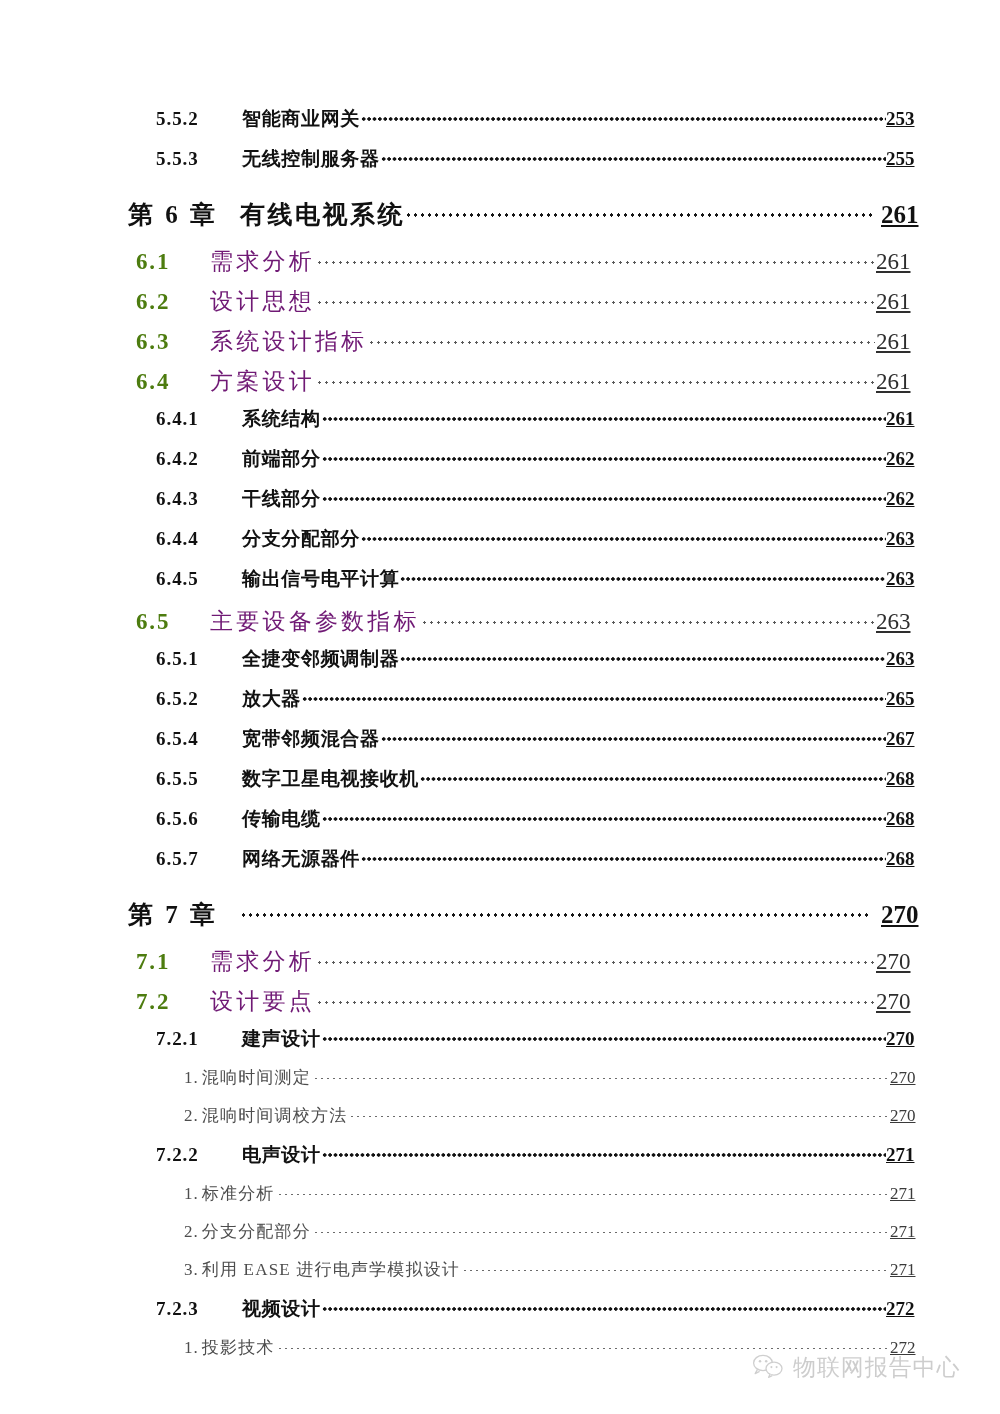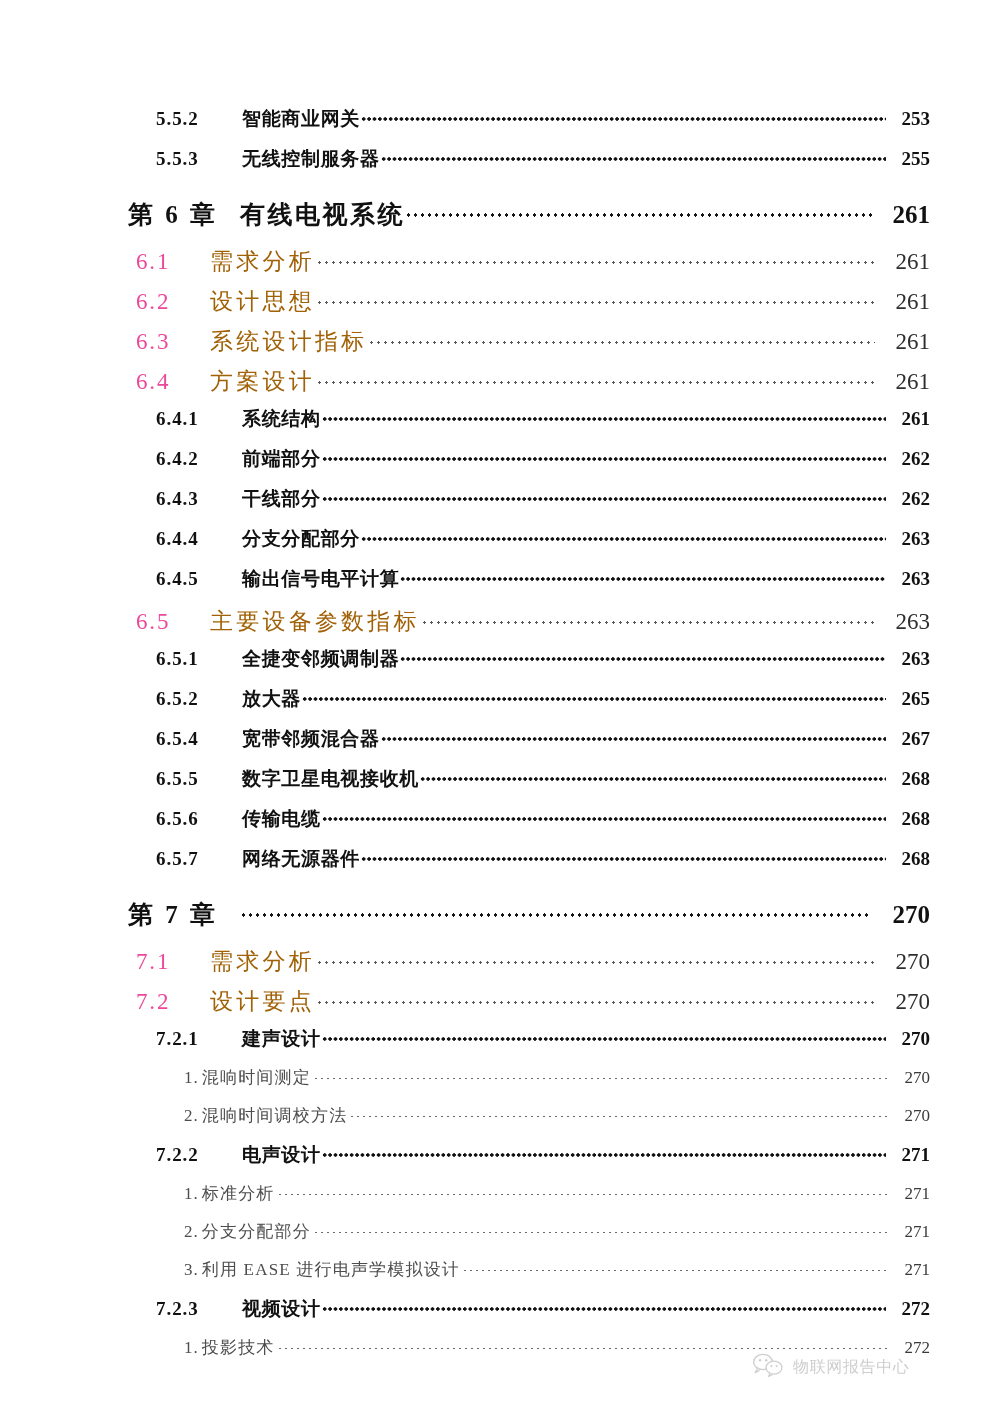--- a/index.html
+++ b/index.html
@@ -53,21 +53,21 @@
   }
   .leader::before {
     content: "";
     position: absolute;
     left: 0; right: 0;
     bottom: 0.22em;
     height: 2px;
   }
   .page {
     flex: 0 0 auto;
-    text-align: right;
+    text-decoration: underline;
   }
 
   
   .lvl-chapter {
     padding-left: 120px;
     padding-right: 78px;
     height: 46px;
     font-size: 25px;
     font-weight: bold;
     font-family: "Liberation Serif", "DejaVu Serif", serif;
@@ -87,22 +87,22 @@
 
   
   .lvl2 {
     padding-left: 128px;
     padding-right: 78px;
     height: 40px;
     font-size: 23px;
     font-weight: normal;
     color: #4a4a4a;
   }
-  .lvl2 .num { width: 74px; letter-spacing: 0.08em; color: #ec4899; }
-  .lvl2 .title { letter-spacing: 0.14em; color: #a16207; }
+  .lvl2 .num { width: 74px; letter-spacing: 0.08em; color: #4d7c0f; font-weight: bold; }
+  .lvl2 .title { letter-spacing: 0.14em; color: #701a75; }
   .lvl2 .leader::before {
     bottom: 0.2em;
     height: 3px;
     background-image: radial-gradient(circle, #585858 1.05px, transparent 1.15px);
     background-size: 7px 3px;
     background-repeat: repeat-x;
   }
   .lvl2 .page { width: 54px; font-size: 23px; color: #2e2e2e; }
 
   
@@ -161,21 +161,21 @@
     left: 744px;
     top: 1352px;
     display: flex;
     align-items: center;
     gap: 9px;
     opacity: 0.42;
   }
   #watermark .wechat-icon { display: block; }
   #watermark .wm-text {
     font-family: "Liberation Sans", "DejaVu Sans", sans-serif;
-    font-size: 16px;
+    font-size: 23px;
     color: #8a8a8a;
     letter-spacing: 0.04em;
     white-space: nowrap;
   }
 </style>
 </head>
 <body>
 
 <div id="toc-page">
 

